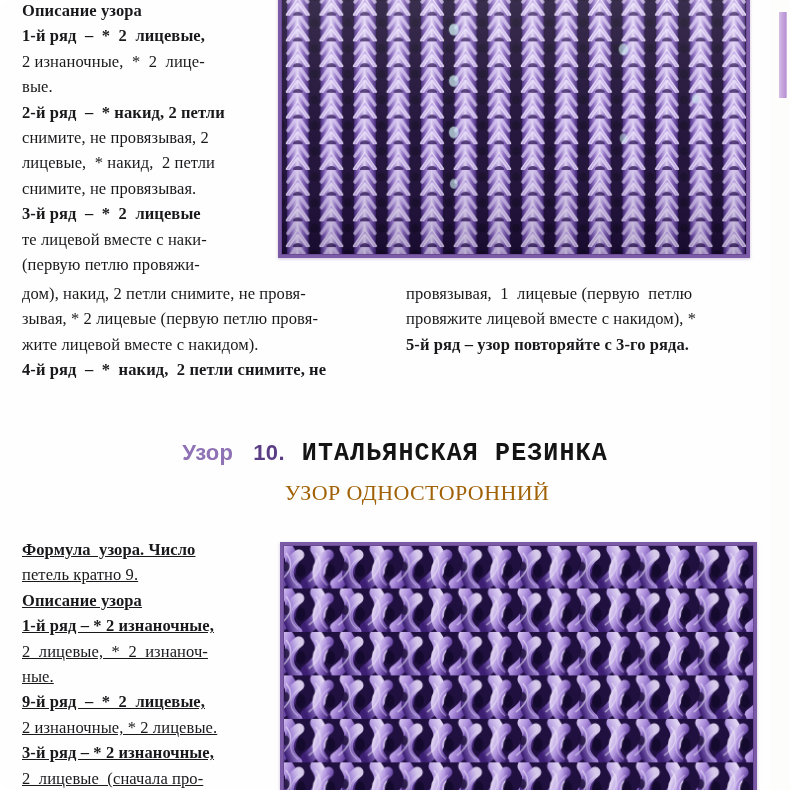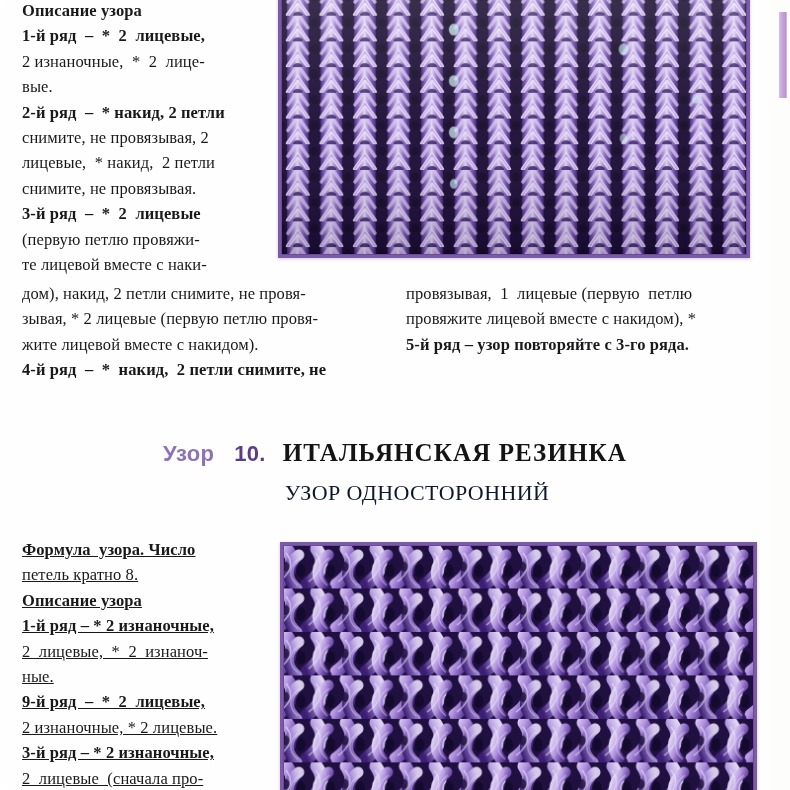--- a/index.html
+++ b/index.html
@@ -72,37 +72,37 @@
   }
   .uzor-num {
     font-family: "Liberation Sans", "DejaVu Sans", sans-serif;
     font-weight: bold;
     font-size: 22px;
     color: #5b3d86;
     letter-spacing: 0.3px;
     margin-left: 20px;
   }
   .heading-title {
-    font-family: Liberation Serif, serif;
+    font-family: Liberation Mono, monospace;
     font-weight: bold;
     font-size: 25px;
     color: #141414;
     letter-spacing: 1.1px;
     margin-left: 17px;
   }
   #pattern-subheading {
     position: absolute;
     left: 0;
     right: 0;
     top: 480px;
     text-align: center;
     font-family: "Liberation Serif", "DejaVu Serif", serif;
     font-size: 22px;
     letter-spacing: 0.4px;
-    color: #0f172a;
+    color: #a16207;
     white-space: nowrap;
     padding-left: 44px;
   }
 
   
   .swatch {
     position: absolute;
     border: 3px solid #7c5ba6;
     box-shadow: 0 1px 3px rgba(120, 90, 160, 0.35);
     overflow: hidden;
@@ -210,22 +210,22 @@
   <div class="text-col" id="col-top-left">
     <p class="b">Описание узора</p>
     <p class="b">1-й ряд  –  *  2  лицевые,</p>
     <p>2 изнаночные,  *  2  лице-</p>
     <p>вые.</p>
     <p class="b">2-й ряд  –  * накид, 2 петли</p>
     <p>снимите, не провязывая, 2</p>
     <p>лицевые,  * накид,  2 петли</p>
     <p>снимите, не провязывая.</p>
     <p class="b">3-й ряд  –  *  2  лицевые</p>
+    <p>те лицевой вместе с наки-</p>
     <p>(первую петлю провяжи-</p>
-    <p>те лицевой вместе с наки-</p>
   </div>
 
   <div class="text-col" id="col-mid-left">
     <p>дом), накид, 2 петли снимите, не провя-</p>
     <p>зывая, * 2 лицевые (первую петлю провя-</p>
     <p>жите лицевой вместе с накидом).</p>
     <p class="b">4-й ряд  –  *  накид,  2 петли снимите, не</p>
   </div>
 
   <div class="text-col" id="col-mid-right">
@@ -276,21 +276,21 @@
         </pattern>
       </defs>
       <rect width="477" height="252" fill="url(#knitBottom)"></rect>
       <rect width="477" height="252" fill="#6e4fae" opacity="0.08"></rect>
       <rect width="477" height="252" fill="none" stroke="#6b4a98" stroke-width="2"></rect>
     </svg>
   </div>
 
   <div class="text-col" id="col-bot-left">
     <p class="b">Формула  узора. Число</p>
-    <p>петель кратно 8.</p>
+    <p>петель кратно 9.</p>
     <p class="b">Описание узора</p>
     <p class="b">1-й ряд – * 2 изнаночные,</p>
     <p>2  лицевые,  *  2  изнаноч-</p>
     <p>ные.</p>
     <p class="b">9-й ряд  –  *  2  лицевые,</p>
     <p>2 изнаночные, * 2 лицевые.</p>
     <p class="b">3-й ряд – * 2 изнаночные,</p>
     <p>2  лицевые  (сначала про-</p>
   </div>
 

